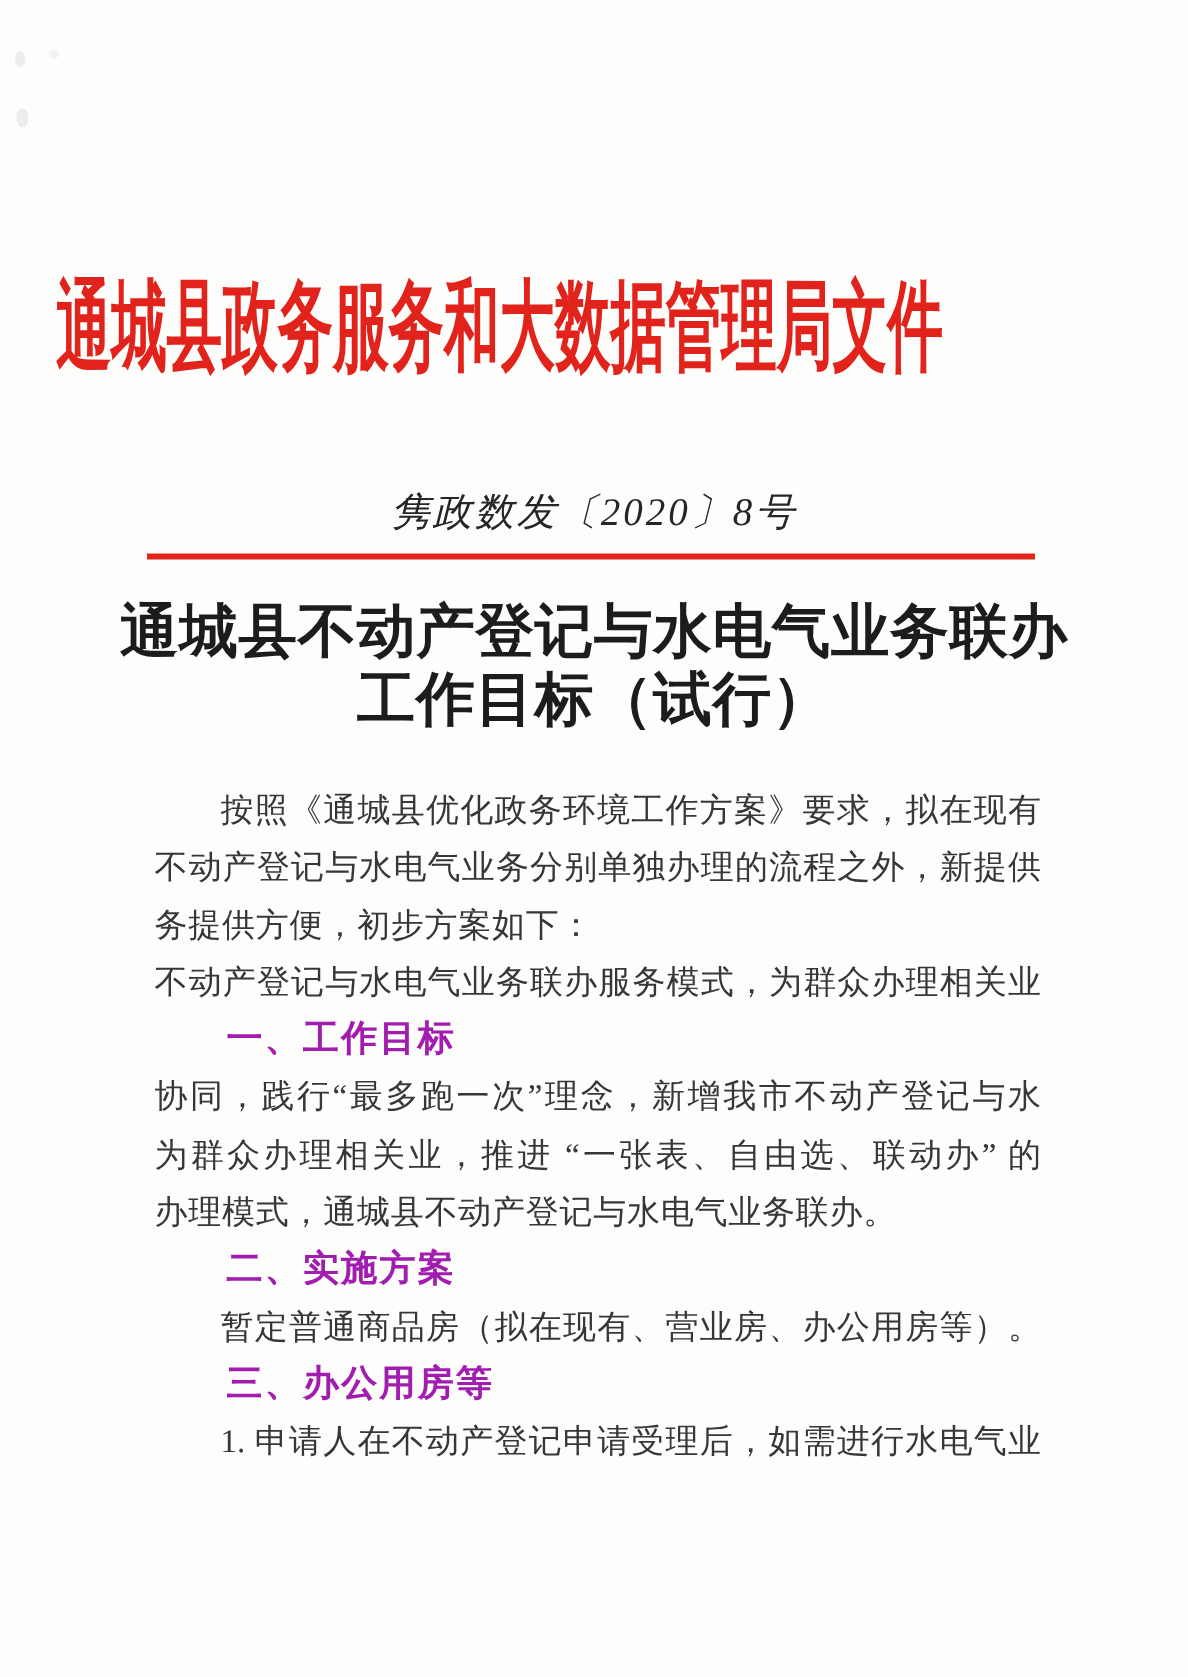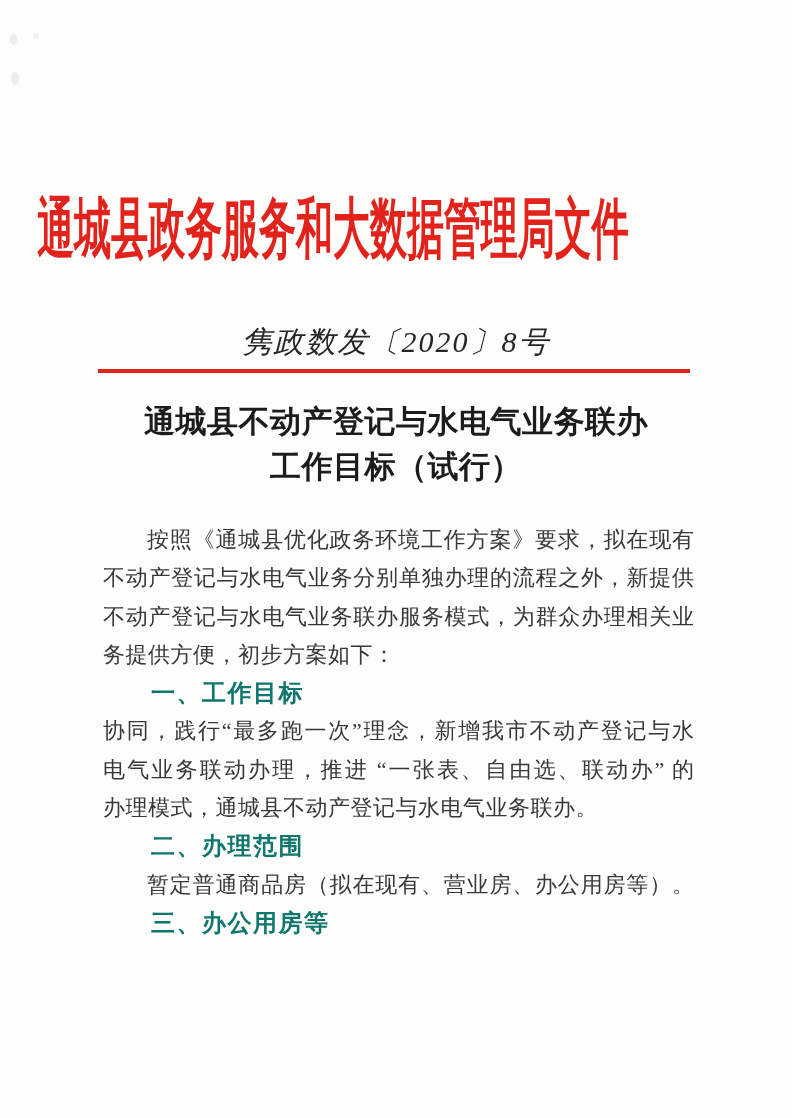--- a/index.html
+++ b/index.html
@@ -27,55 +27,55 @@
   .speck.s1 { left: 10px; top: 34px; width: 7px; height: 11px; }
   .speck.s2 { left: 33px; top: 33px; width: 6px; height: 6px; background:#f2f0f0; }
   .speck.s3 { left: 11px; top: 72px; width: 8px; height: 13px; }
 
   .banner-wrap {
     position: absolute;
     left: 0; top: 186px;
     width: 665px; height: 76px;
     display: flex;
     justify-content: center;
-    align-items: flex-end;
+    align-items: flex-start;
   }
   .banner {
     font-size: 66px;
     line-height: 66px;
     font-weight: bold;
     color: var(--header-red);
     white-space: nowrap;
     transform: scaleX(0.56);
     transform-origin: 50% 50%;
     letter-spacing: 0;
   }
   .doc-number {
     position: absolute;
     left: 0; top: 326px;
     width: 792px;
     text-align: center;
-    font-size: 30px;
+    font-size: 26px;
     line-height: 32px;
     font-style: italic;
     letter-spacing: 2px;
     color: #262626;
   }
   .red-rule {
     position: absolute;
     left: 98px; top: 369px;
     width: 592px; height: 4px;
     background: var(--rule-red);
   }
   .doc-title {
     position: absolute;
     left: 0; top: 399px;
     width: 792px;
     text-align: center;
-    font-size: 31px;
+    font-size: 39px;
     line-height: 45px;
     font-weight: bold;
     color: #1c1c1c;
     letter-spacing: 0.5px;
   }
   .body-block {
     position: absolute;
     left: 103px; top: 521px;
     width: 591px;
     color: var(--ink);
@@ -91,21 +91,21 @@
     white-space: normal;
     text-align: justify;
     text-align-last: justify;
     letter-spacing: 0;
   }
   .body-line.indent { text-indent: 2em; }
   .body-line.heading {
     font-family: "Liberation Sans", "DejaVu Sans", sans-serif;
     font-weight: bold;
     font-size: 24px;
-    color: #0f766e;
+    color: #a21caf;
     letter-spacing: 1.5px;
     text-indent: 2em;
     text-align-last: auto;
   }
 </style>
 </head>
 <body>
 
 <div class="page">
 
@@ -122,24 +122,25 @@
   <div class="red-rule"></div>
 
   <div class="doc-title">
     <div>通城县不动产登记与水电气业务联办</div>
     <div>工作目标（试行）</div>
   </div>
 
   <div class="body-block" id="body-block">
       <div class="body-line indent fill">按照《通城县优化政务环境工作方案》要求，拟在现有</div>
       <div class="body-line fill">不动产登记与水电气业务分别单独办理的流程之外，新提供</div>
+      <div class="body-line">务提供方便，初步方案如下：</div>
       <div class="body-line fill">不动产登记与水电气业务联办服务模式，为群众办理相关业</div>
-      <div class="body-line">务提供方便，初步方案如下：</div>
       <div class="body-line heading indent">一、工作目标</div>
       <div class="body-line fill">协同，践行“最多跑一次”理念，新增我市不动产登记与水</div>
-      <div class="body-line fill">电气业务联动办理，推进 “一张表、自由选、联动办” 的</div>
+      <div class="body-line fill">为群众办理相关业，推进 “一张表、自由选、联动办” 的</div>
       <div class="body-line">办理模式，通城县不动产登记与水电气业务联办。</div>
-      <div class="body-line heading indent">二、办理范围</div>
+      <div class="body-line heading indent">二、实施方案</div>
       <div class="body-line indent fill">暂定普通商品房（拟在现有、营业房、办公用房等）。</div>
       <div class="body-line heading indent">三、办公用房等</div>
+      <div class="body-line indent fill">1. 申请人在不动产登记申请受理后，如需进行水电气业</div>
     </div>
 
 </div>
 
 </body></html>

